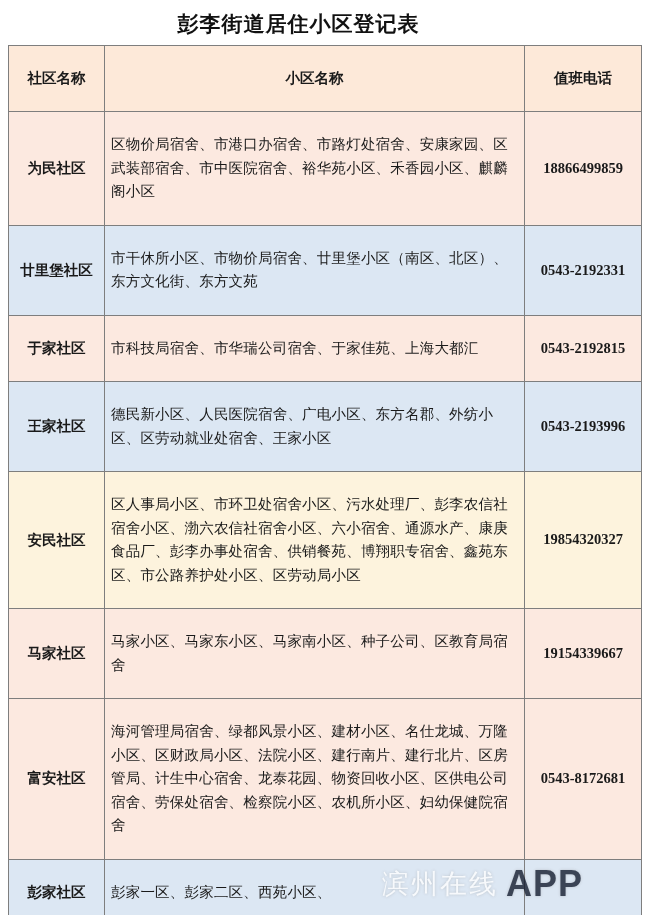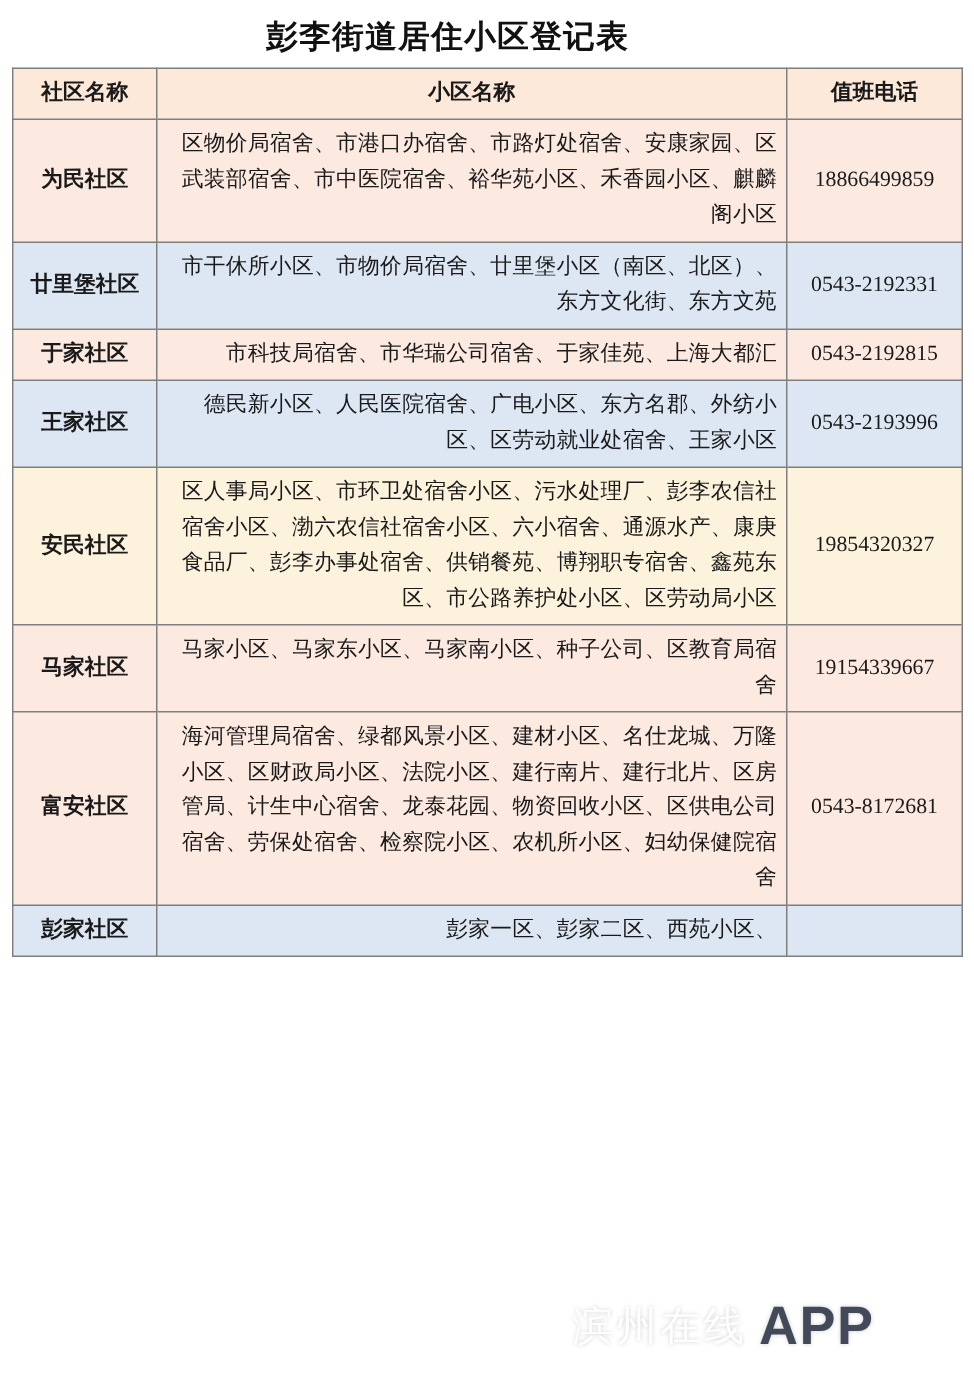--- a/index.html
+++ b/index.html
@@ -31,21 +31,21 @@
     font-family: "Liberation Serif", serif;
   }
   table.reg {
     border-collapse: collapse;
     width: 633px;
     table-layout: fixed;
     font-family: "Liberation Serif", serif;
   }
   table.reg td, table.reg th {
     border: 1px solid #7e7e7e;
-    padding: 5px 6px;
+    padding: 21px 6px;
     font-size: 14.5px;
     color: #1a1a1a;
     vertical-align: middle;
     line-height: 1.62;
   }
   thead th {
     background: #fde9d9;
     text-align: center;
     font-weight: bold;
     font-size: 15px;
@@ -55,29 +55,29 @@
   .col-list { width: 420px; }
   .col-tel  { width: 117px; }
 
   td.cname {
     text-align: center;
     font-weight: bold;
     font-size: 15px;
     white-space: nowrap;
   }
   td.clist {
-    text-align: right;
+    text-align: left;
     letter-spacing: 0.2px;
   }
   td.ctel {
     text-align: center;
     font-size: 14px;
     white-space: nowrap;
   }
-  td.ctel .telline { display: block; line-height: 1.5; }
+  td.ctel .telline { display: block; line-height: 1.5; font-weight: bold; }
 
   
   .tint-peach td { background: #fce9e0; }
   .tint-blue td  { background: #dce7f3; }
   .tint-cream td { background: #fdf3dd; }
 
   .watermark {
     position: absolute;
     right: 14px;
     bottom: 10px;

